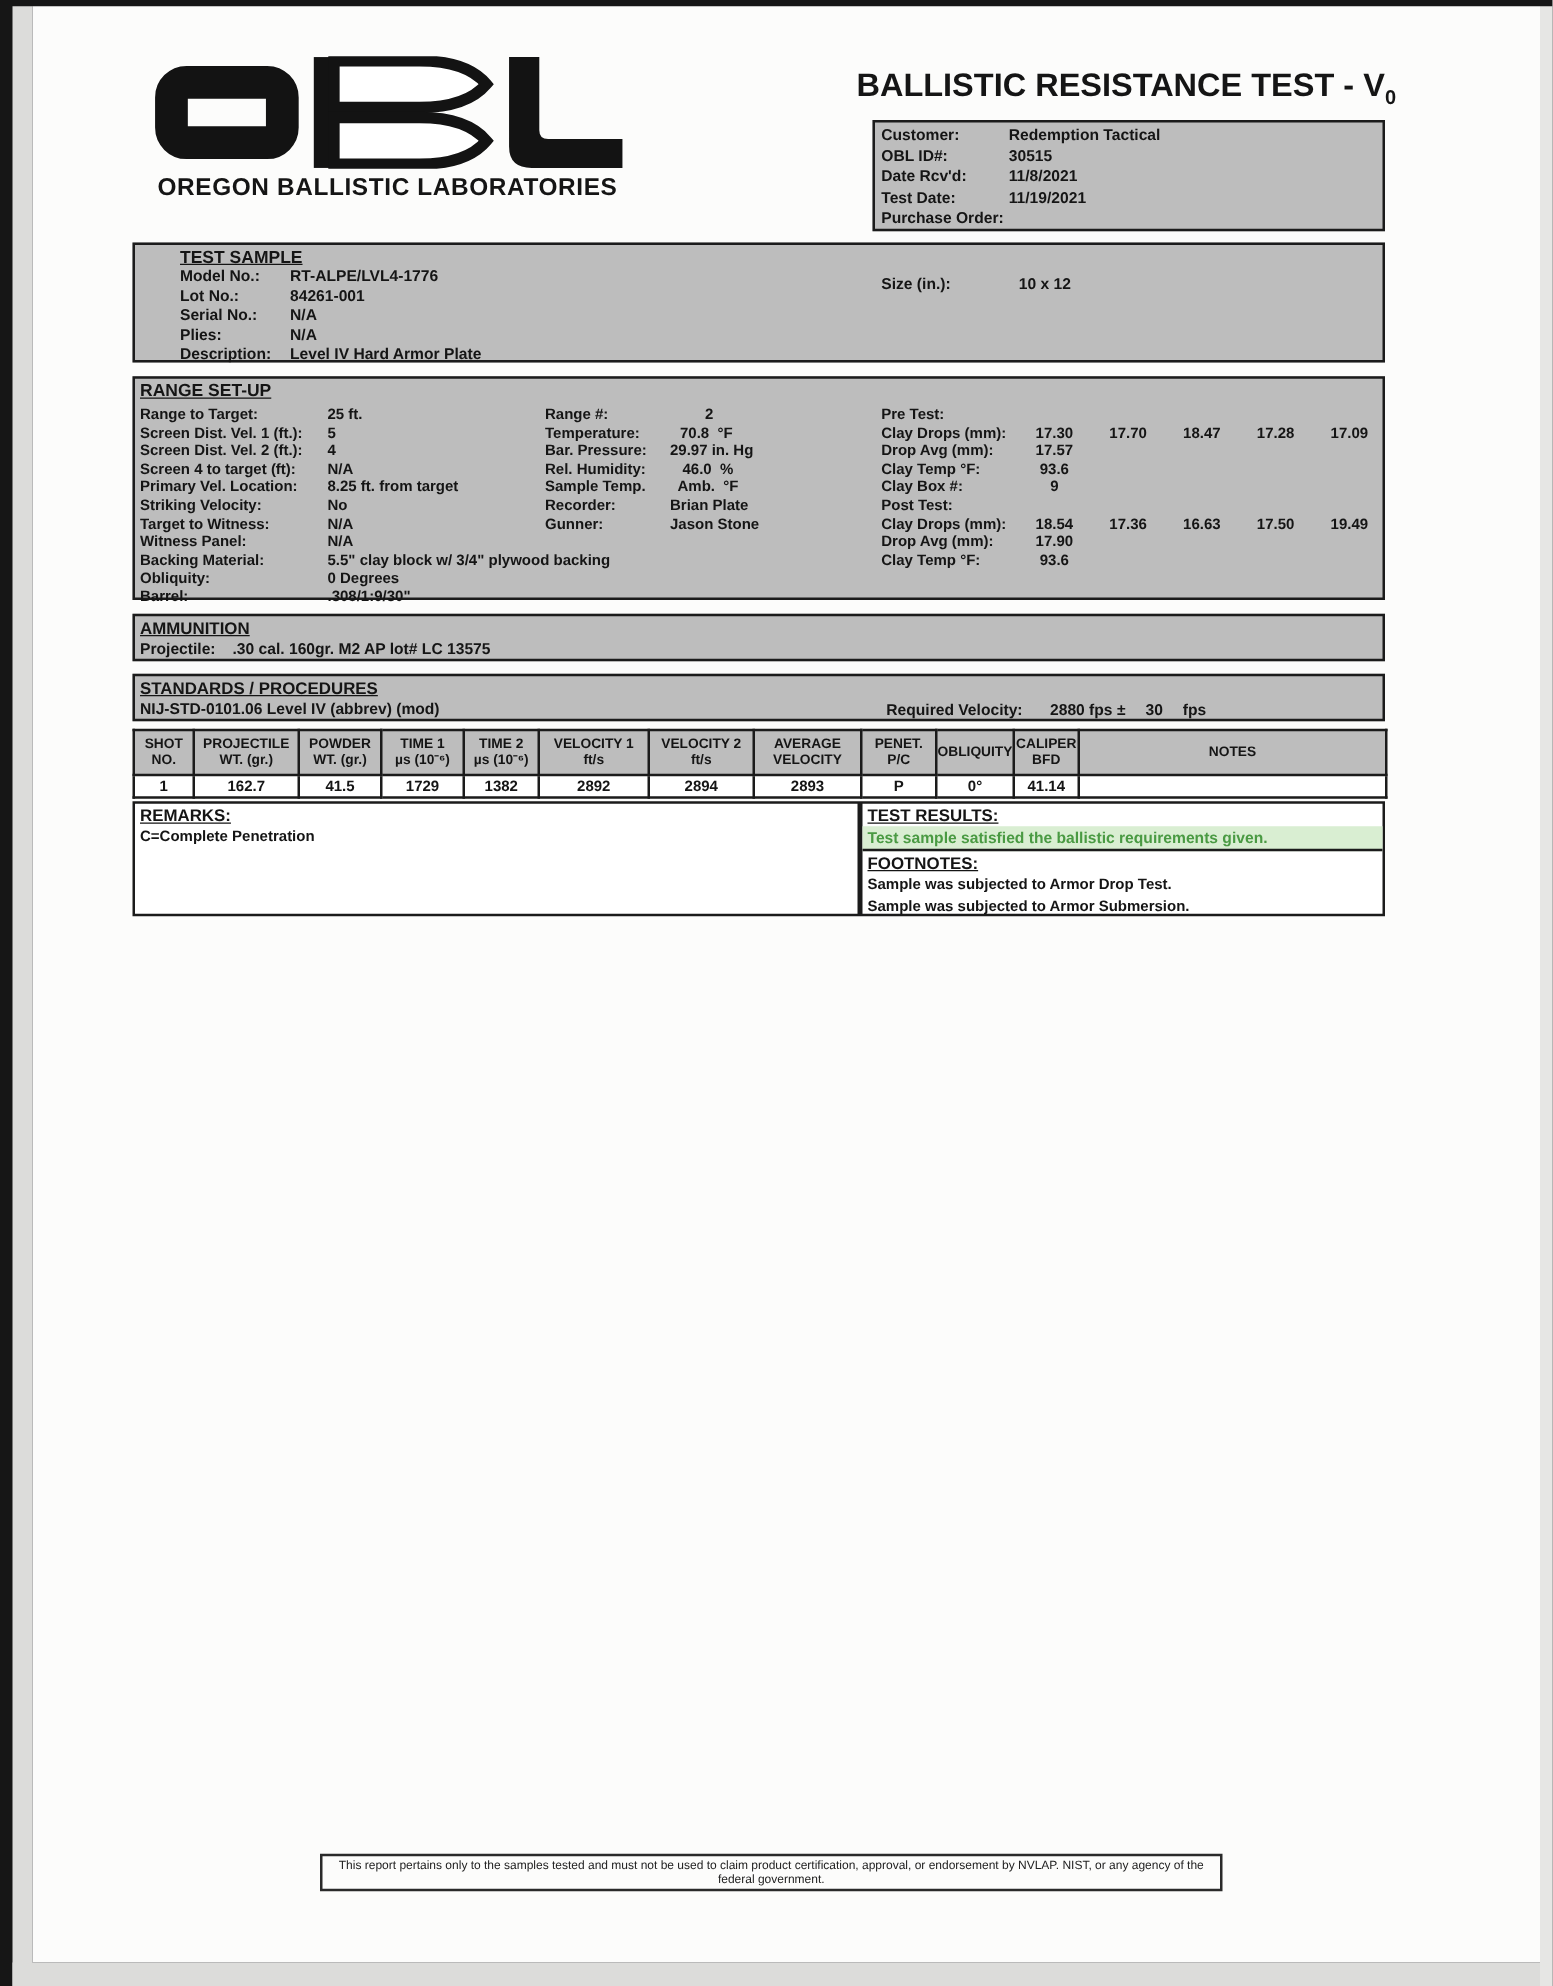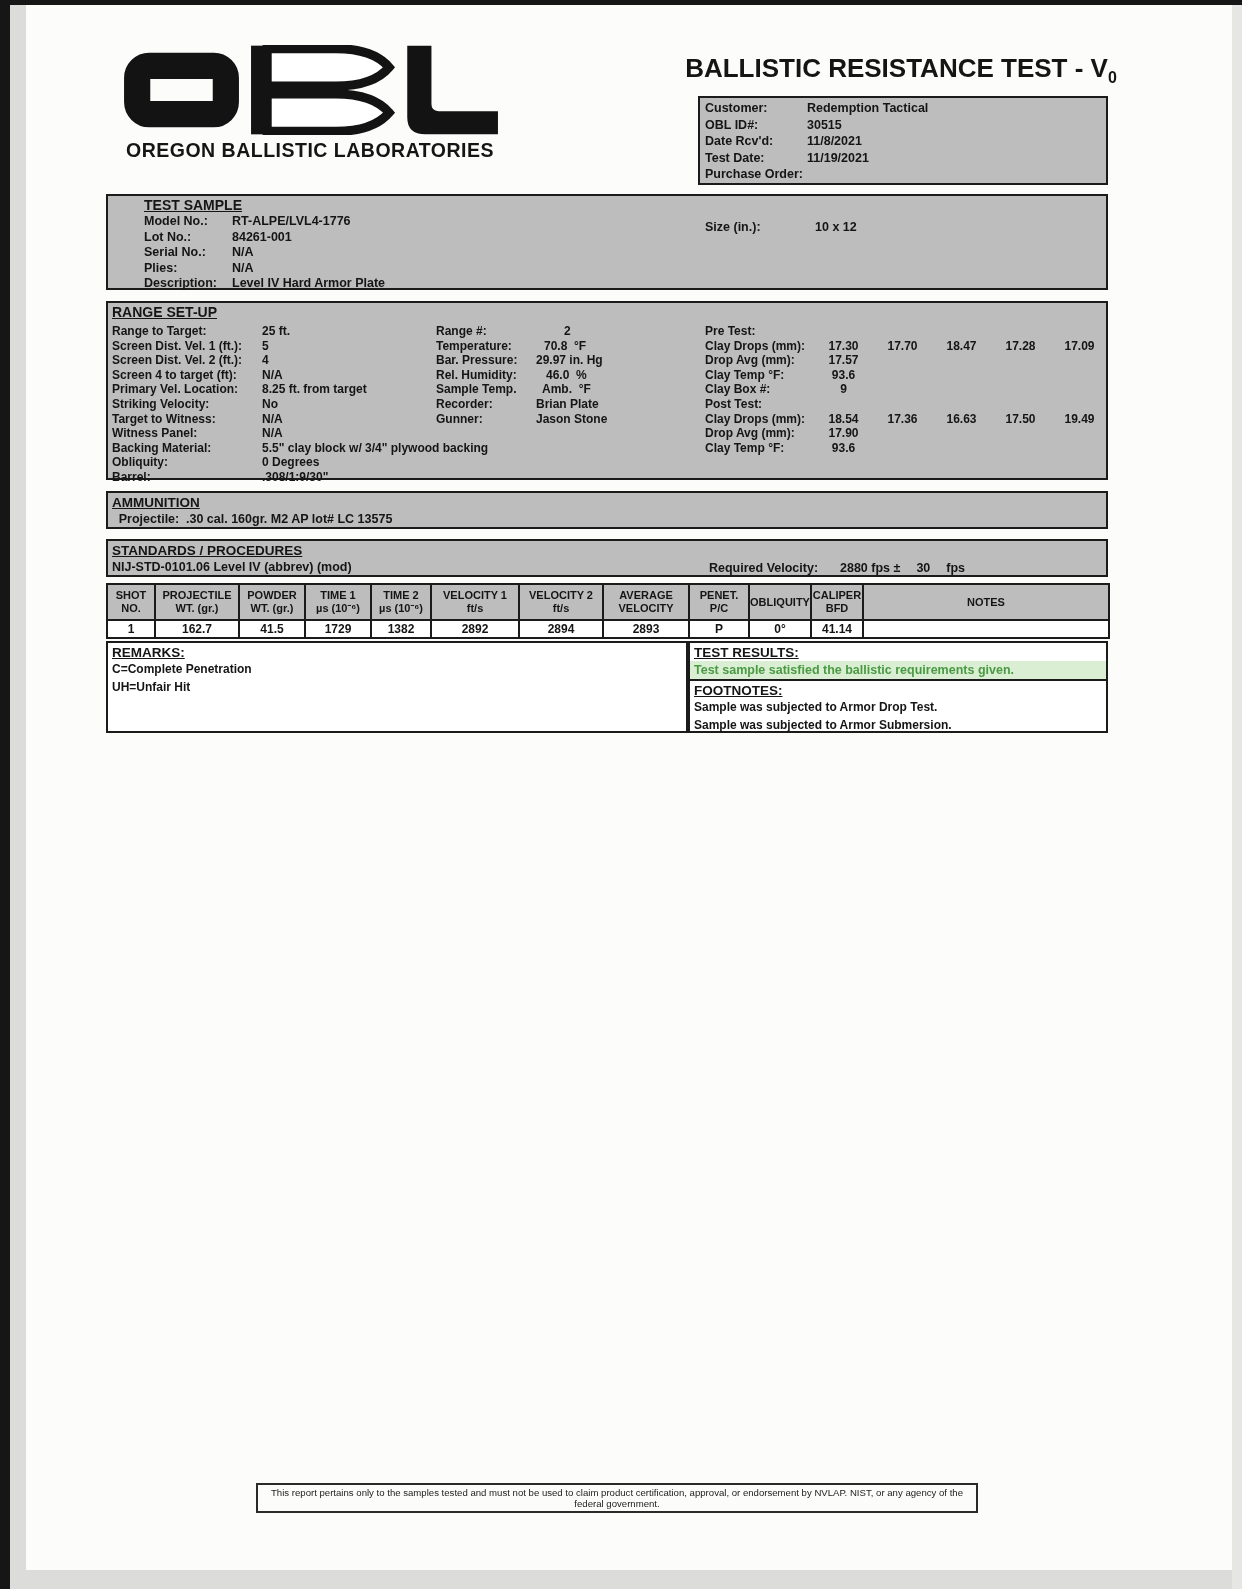--- a/index.html
+++ b/index.html
@@ -263,21 +263,21 @@
       <div class="kv">
         <span class="k">Clay Temp °F:</span>
         <span class="cell5">93.6</span>
       </div>
     </div>
   </div>
 
   <div class="abs box" style="left:80px; top:486px; width:1002px; height:38px;">
     <div class="sec-heading" style="font-size:13.5px;">AMMUNITION</div>
     <div class="inline-kv">
-      <span class="k" style="width:74px;text-align:center;">Projectile:</span>
+      <span class="k" style="width:74px;">Projectile:</span>
       <span class="v">.30 cal. 160gr. M2 AP lot# LC 13575</span>
     </div>
     <div class="abs inline-kv" style="left:597px; top:19px;margin-top:36px;">
       <span class="k" style="width:70px;">Powder:</span>
       <span class="v">VihtaVuori N130</span>
     </div>
   </div>
 
   <div class="abs box" style="left:80px; top:534px; width:1002px; height:38px;">
     <div class="sec-heading" style="font-size:13.5px;">STANDARDS / PROCEDURES</div>
@@ -373,21 +373,20 @@
         <td>0°</td>
         <td>41.14</td>
         <td></td>
       </tr>
     </tbody>
   </table>
 
   <div class="abs white-box" style="left:80px; top:636px; width:582px; height:92px;">
     <div class="rm-heading">REMARKS:</div>
     <div class="rm-line">C=Complete Penetration</div>
-    <div class="rm-line">UH=Unfair Hit</div>
   </div>
 
   <div class="abs white-box" style="left:662px; top:636px; width:420px; height:92px;">
     <div class="rm-heading">TEST RESULTS:</div>
     <div class="green-bar">Test sample satisfied the ballistic requirements given.</div>
     <div class="rm-heading">FOOTNOTES:</div>
     <div class="rm-line">Sample was subjected to Armor Drop Test.</div>
     <div class="rm-line" style="line-height:16px;">Sample was subjected to Armor Submersion.</div>
   </div>
 

